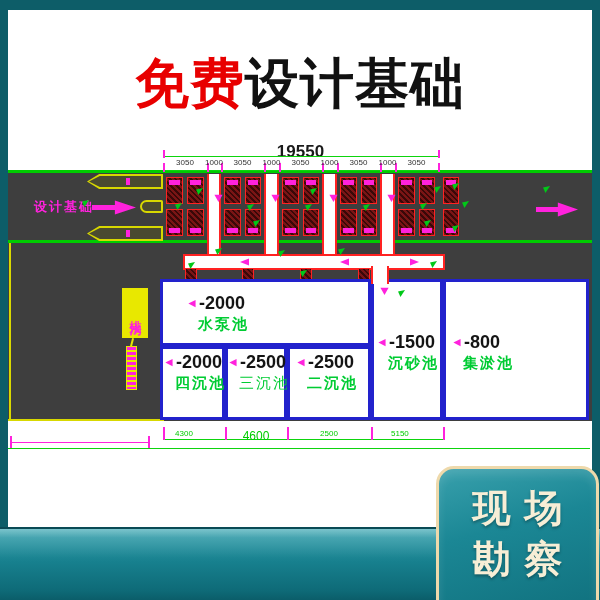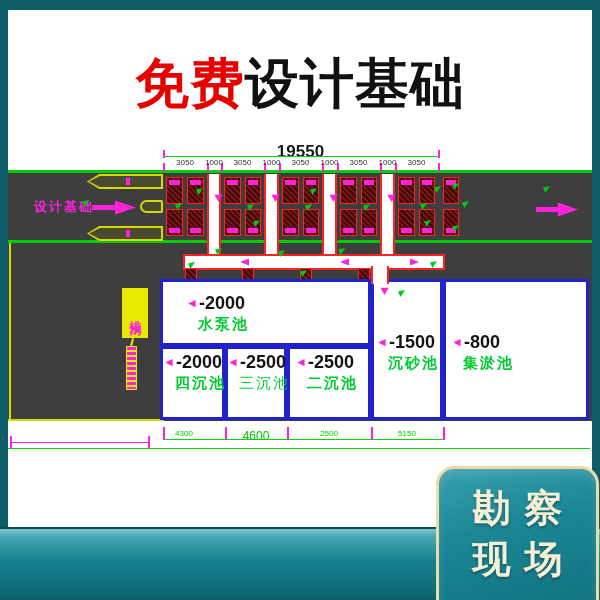--- a/index.html
+++ b/index.html
@@ -77,22 +77,22 @@
   <div class="abs" style="left:10px;top:442px;width:140px;height:1px;background:#ff22dd;"></div>
   <div class="abs" style="left:10px;top:436px;width:2px;height:12px;background:#ff22dd;"></div>
   <div class="abs" style="left:148px;top:436px;width:2px;height:12px;background:#ff22dd;"></div>
 
   <div class="dim-text" style="left:163px;top:142px;width:275px;font-size:17px;">19550</div>
 
   <div class="abs mag" style="left:520px;top:333px;font-size:15px;font-weight:bold;">⇐8%</div>
 
   <div class="band"></div>
   <div class="sidebox">
+    <span class="ln">现场</span>
     <span class="ln">勘察</span>
-    <span class="ln">现场</span>
   </div>
 <div class="abs" style="left:163px;top:156px;width:275px;height:1px;background:#0dd40d"></div>
     <div class="abs" style="left:163px;top:170px;width:275px;height:1px;background:#0dd40d"></div>
     <div class="abs" style="left:163px;top:150px;width:2px;height:8px;background:#ff22dd"></div>
     <div class="abs" style="left:438px;top:150px;width:2px;height:8px;background:#ff22dd"></div>
     <div class="abs" style="left:163px;top:163px;width:2px;height:9px;background:#ff22dd"></div>
     <div class="abs" style="left:207px;top:163px;width:2px;height:9px;background:#ff22dd"></div>
     <div class="abs" style="left:221px;top:163px;width:2px;height:9px;background:#ff22dd"></div>
     <div class="abs" style="left:264px;top:163px;width:2px;height:9px;background:#ff22dd"></div>
     <div class="abs" style="left:279px;top:163px;width:2px;height:9px;background:#ff22dd"></div>
@@ -211,21 +211,21 @@
     <div class="abs" style="left:163px;top:439px;width:280px;height:1px;background:#0dd40d"></div>
     <div class="abs" style="left:8px;top:448px;width:582px;height:1px;background:#0dd40d"></div>
     <div class="abs" style="left:163px;top:427px;width:2px;height:13px;background:#ff22dd"></div>
     <div class="abs" style="left:225px;top:427px;width:2px;height:13px;background:#ff22dd"></div>
     <div class="abs" style="left:287px;top:427px;width:2px;height:13px;background:#ff22dd"></div>
     <div class="abs" style="left:371px;top:427px;width:2px;height:13px;background:#ff22dd"></div>
     <div class="abs" style="left:443px;top:427px;width:2px;height:13px;background:#ff22dd"></div>
     <div class="abs" style="left:168px;top:429px;width:32px;text-align:center;font-size:8px;color:#00cc00">4300</div>
     <div class="abs" style="left:240px;top:429px;width:32px;text-align:center;font-size:12px;color:#00cc00">4600</div>
     <div class="abs" style="left:313px;top:429px;width:32px;text-align:center;font-size:8px;color:#00cc00">2500</div>
-    <div class="abs" style="left:391px;top:429px;width:32px;text-align:center;font-size:8px;color:#00cc00">5150</div>
+    <div class="abs" style="left:391px;top:429px;width:32px;text-align:left;font-size:8px;color:#00cc00">5150</div>
     <div class="abs" style="left:82px;top:200px;width:7px;height:7px;background:#00c818;clip-path:polygon(0 20%,100% 0,35% 100%)"></div>
     <div class="abs" style="left:175px;top:203px;width:7px;height:7px;background:#00c818;clip-path:polygon(0 20%,100% 0,35% 100%)"></div>
     <div class="abs" style="left:247px;top:204px;width:7px;height:7px;background:#00c818;clip-path:polygon(0 20%,100% 0,35% 100%)"></div>
     <div class="abs" style="left:305px;top:204px;width:7px;height:7px;background:#00c818;clip-path:polygon(0 20%,100% 0,35% 100%)"></div>
     <div class="abs" style="left:363px;top:204px;width:7px;height:7px;background:#00c818;clip-path:polygon(0 20%,100% 0,35% 100%)"></div>
     <div class="abs" style="left:420px;top:203px;width:7px;height:7px;background:#00c818;clip-path:polygon(0 20%,100% 0,35% 100%)"></div>
     <div class="abs" style="left:434px;top:186px;width:7px;height:7px;background:#00c818;clip-path:polygon(0 20%,100% 0,35% 100%)"></div>
     <div class="abs" style="left:462px;top:201px;width:7px;height:7px;background:#00c818;clip-path:polygon(0 20%,100% 0,35% 100%)"></div>
     <div class="abs" style="left:543px;top:186px;width:7px;height:7px;background:#00c818;clip-path:polygon(0 20%,100% 0,35% 100%)"></div>
     <div class="abs" style="left:196px;top:188px;width:7px;height:7px;background:#00c818;clip-path:polygon(0 20%,100% 0,35% 100%)"></div>

